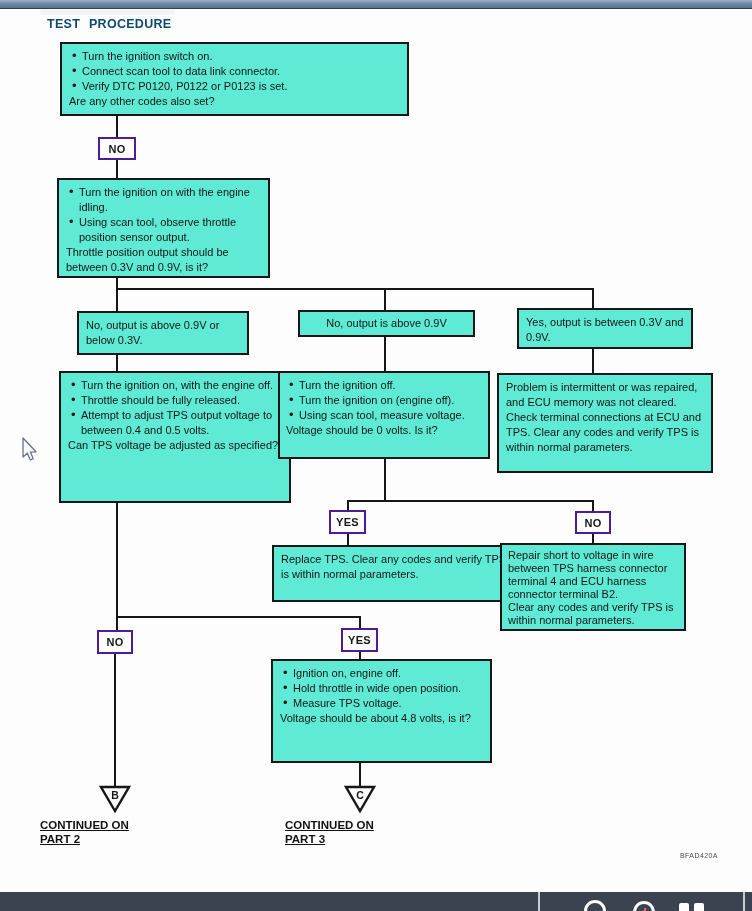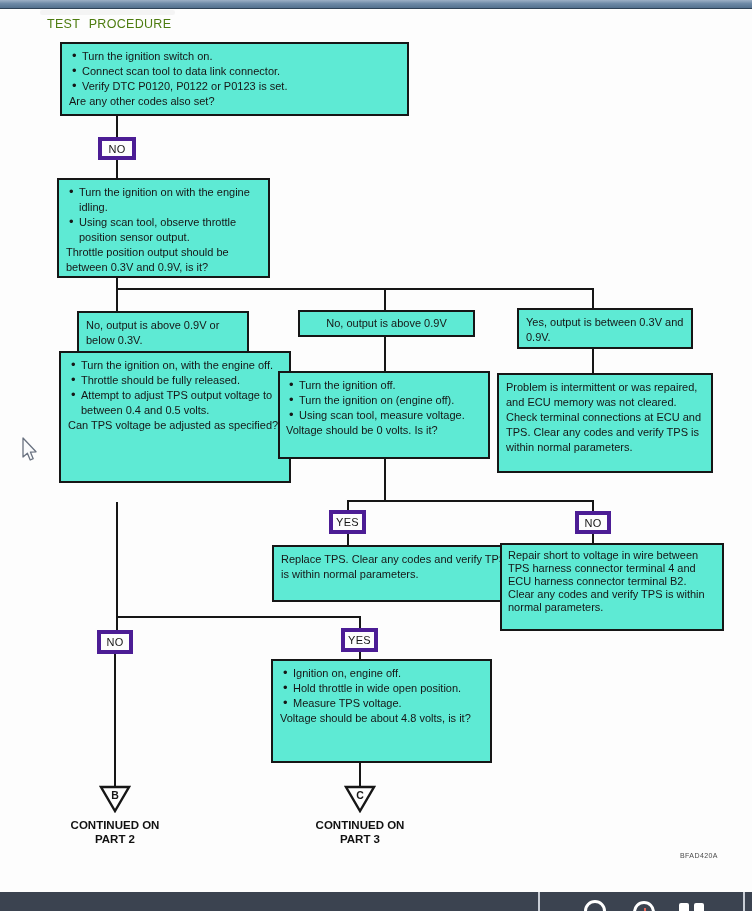--- a/index.html
+++ b/index.html
@@ -12,40 +12,40 @@
     position:absolute; left:0; top:0; width:752px; height:9px;
     background:linear-gradient(#9db0c6 0%, #6d89a6 45%, #54718f 100%);
     border-bottom:1px solid #2e4257;
   }
   .watermark {
     position:absolute; left:40px; top:10px; width:135px; height:5px;
     background:rgba(0,0,0,0.035); border-radius:2px;
   }
   .title {
     position:absolute; left:47px; top:17px;
-    font-size:12.5px; font-weight:normal; letter-spacing:.3px; word-spacing:5px; color:#4d7c0f;
+    font-size:12.5px; font-weight:bold; letter-spacing:.3px; word-spacing:5px; color:#0c4a6e;
   }
   .fbox {
     position:absolute; border:2px solid #161616; background:#5eead4;
     font-size:11px; line-height:15px; padding:5px 7px; color:#161616;
   }
   .li { position:relative; padding-left:13px; }
   .li::before { content:"\2022"; position:absolute; left:3px; top:-1px; font-size:13px; }
   .q { padding-left:0; }
   .tag {
-    position:absolute; border:4px solid #4c1d95; background:#fdfdfd;
-    font-size:11px; font-weight:normal; display:flex; align-items:center; justify-content:center;
+    position:absolute; border:2px solid #4c1d95; background:#fdfdfd;
+    font-size:11px; font-weight:bold; display:flex; align-items:center; justify-content:center;
     color:#161616; letter-spacing:.3px;
   }
   .vline, .hline { position:absolute; background:#161616; }
   .vline { width:2px; }
   .hline { height:2px; }
   .centered { display:flex; align-items:center; justify-content:center; text-align:left; }
   .tri { position:absolute; }
-  .contlbl { position:absolute; width:150px; text-align:center; font-weight:bold; font-size:11.5px; line-height:13px; color:#111; }
+  .contlbl { position:absolute; width:150px; text-align:left; font-weight:bold; font-size:11.5px; line-height:13px; color:#111;text-decoration:underline; }
   .contlbl .l2 { margin-top:1px; }
   .doccode { position:absolute; left:680px; top:852px; font-size:7px; color:#4a4a4a; letter-spacing:.4px; }
   .cursor { position:absolute; left:18px; top:436px; }
   .bottombar { position:absolute; left:0; top:892px; width:752px; height:19px; background:#3b4350; }
   .bardiv { position:absolute; top:0; width:2px; height:19px; background:#c9ced6; }
   .baricon { position:absolute; cursor:pointer; }
   .ring { width:22px; height:22px; border:3px solid #fff; border-radius:50%; position:relative; }
   .clockhand { position:absolute; left:8px; top:4px; width:2px; height:6px; background:#e8685a; }
   .tab { position:absolute; top:0; width:10px; height:14px; background:#fff; border-radius:2px 2px 0 0; }
 </style>
@@ -101,21 +101,21 @@
   <div class="fbox" style="left:77px;top:311px;width:172px;height:44px">
     <div>No, output is above 0.9V or below 0.3V.</div>
   </div>
   <div class="fbox centered" style="left:298px;top:310px;width:177px;height:27px;padding:2px">
     <div>No, output is above 0.9V</div>
   </div>
   <div class="fbox" style="left:517px;top:308px;width:176px;height:41px">
     <div>Yes, output is between 0.3V and 0.9V.</div>
   </div>
 
-  <div class="fbox" style="left:59px;top:351px;width:232px;height:132px">
+  <div class="fbox" style="left:59px;top:371px;width:232px;height:132px">
     <div class="li">Turn the ignition on, with the engine off.</div>
     <div class="li">Throttle should be fully released.</div>
     <div class="li">Attempt to adjust TPS output voltage to between 0.4 and 0.5 volts.</div>
     <div class="q">Can TPS voltage be adjusted as specified?</div>
   </div>
 
   <div class="fbox" style="left:278px;top:371px;width:212px;height:88px;padding:5px 5px 15px 6px">
     <div class="li">Turn the ignition off.</div>
     <div class="li">Turn the ignition on (engine off).</div>
     <div class="li">Using scan tool, measure voltage.</div>
@@ -130,21 +130,21 @@
     <span>YES</span>
   </div>
   <div class="tag" style="left:575px;top:511px;width:36px;height:23px">
     <span>NO</span>
   </div>
 
   <div class="fbox" style="left:272px;top:545px;width:246px;height:57px">
     <div>Replace TPS. Clear any codes and verify TPS is within normal parameters.</div>
   </div>
 
-  <div class="fbox" style="left:500px;top:543px;width:224px;height:88px;line-height:13px;padding:4px 6px">
+  <div class="fbox" style="left:500px;top:543px;width:186px;height:88px;line-height:13px;padding:4px 6px">
     <div>Repair short to voltage in wire between TPS harness connector terminal 4 and ECU harness connector terminal B2.</div>
     <div>Clear any codes and verify TPS is within normal parameters.</div>
   </div>
 
   <div class="tag" style="left:97px;top:630px;width:36px;height:24px">
     <span>NO</span>
   </div>
   <div class="tag" style="left:341px;top:628px;width:37px;height:24px">
     <span>YES</span>
   </div>

